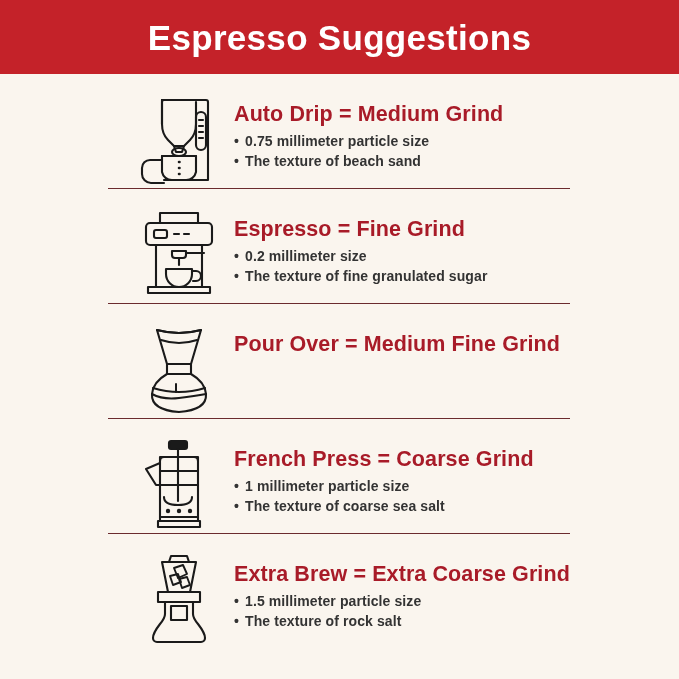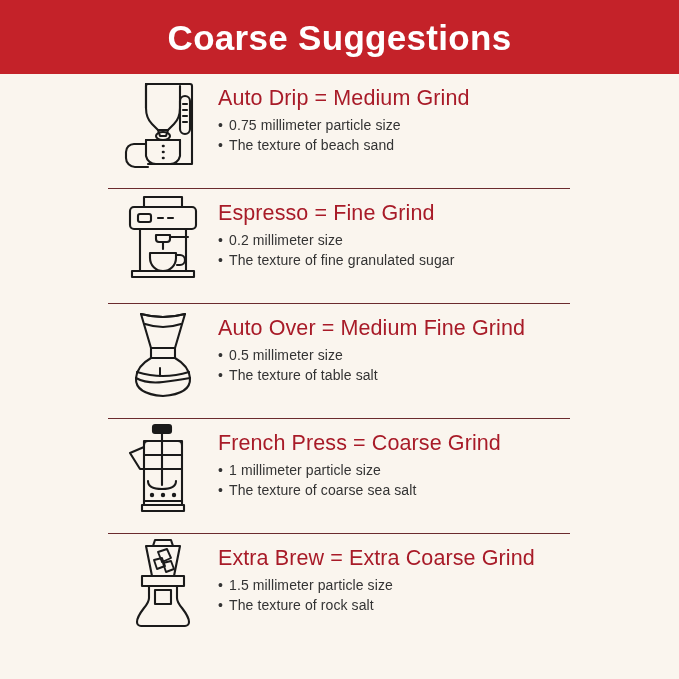--- a/index.html
+++ b/index.html
@@ -37,24 +37,25 @@
     line-height: 1;
     font-family: "Liberation Sans", sans-serif;
   }
   .sections {
     padding: 0;
     margin: 0;
   }
   .section {
     display: flex;
     align-items: flex-start;
-    padding: 0;
+    padding: 16px;
     box-sizing: border-box;
     height: 115px;
     position: relative;
+    font-weight: bold;
   }
   .icon-cell {
     width: 110px;
     min-width: 110px;
     display: flex;
     align-items: center;
     justify-content: center;
     padding-top: 4px;
     box-sizing: border-box;
     margin-left: 108px;
@@ -104,21 +105,21 @@
     display: none;
   }
   .sec-ad .icon-cell { margin-left: 108px; }
 </style>
 </head>
 <body>
 
 <div class="page">
 
   <div class="banner">
-    <div class="banner-title">Coarse Suggestions</div>
+    <div class="banner-title">Espresso Suggestions</div>
   </div>
 
   <div class="sections">
 
     <div class="section sec-ad">
       <div class="icon-cell">
         <svg width="78" height="92" viewBox="0 0 78 92" fill="none" stroke="#1A1A1A" stroke-width="2.1" stroke-linejoin="round" stroke-linecap="round">
           <path d="M22 6 H66 a2 2 0 0 1 2 2 V86 H24"></path>
           <path d="M22 6 V30"></path>
           <path d="M22 6 H22"></path>
@@ -179,25 +180,21 @@
           <path d="M14 6 Q36 12 58 6"></path>
           <path d="M18 16 Q36 22 54 16"></path>
           <path d="M24 40 H48 V50 H24 Z"></path>
           <path d="M24 50 Q10 58 9 70 Q8 86 36 88 Q64 86 63 70 Q62 58 48 50"></path>
           <path d="M10 64 Q36 72 62 64"></path>
           <path d="M9 70 Q20 76 36 74 Q52 72 63 70"></path>
           <path d="M33 60 V68" stroke-width="2"></path>
         </svg>
       </div>
       <div class="text-cell">
-        <div class="sec-title">Auto Over = Medium Fine Grind</div>
-        <ul class="bullets">
-          <li>0.5 millimeter size</li>
-          <li>The texture of table salt</li>
-        </ul>
+        <div class="sec-title">Pour Over = Medium Fine Grind</div>
       </div>
       <div class="divider"></div>
     </div>
 
     <div class="section">
       <div class="icon-cell">
         <svg width="74" height="92" viewBox="0 0 74 92" fill="none" stroke="#1A1A1A" stroke-width="2.1" stroke-linejoin="round" stroke-linecap="round">
           <rect x="27" y="2" width="18" height="8" rx="2" fill="#1A1A1A"></rect>
           <path d="M36 10 V62"></path>
           <path d="M18 18 H56 V82 H18 Z"></path>

